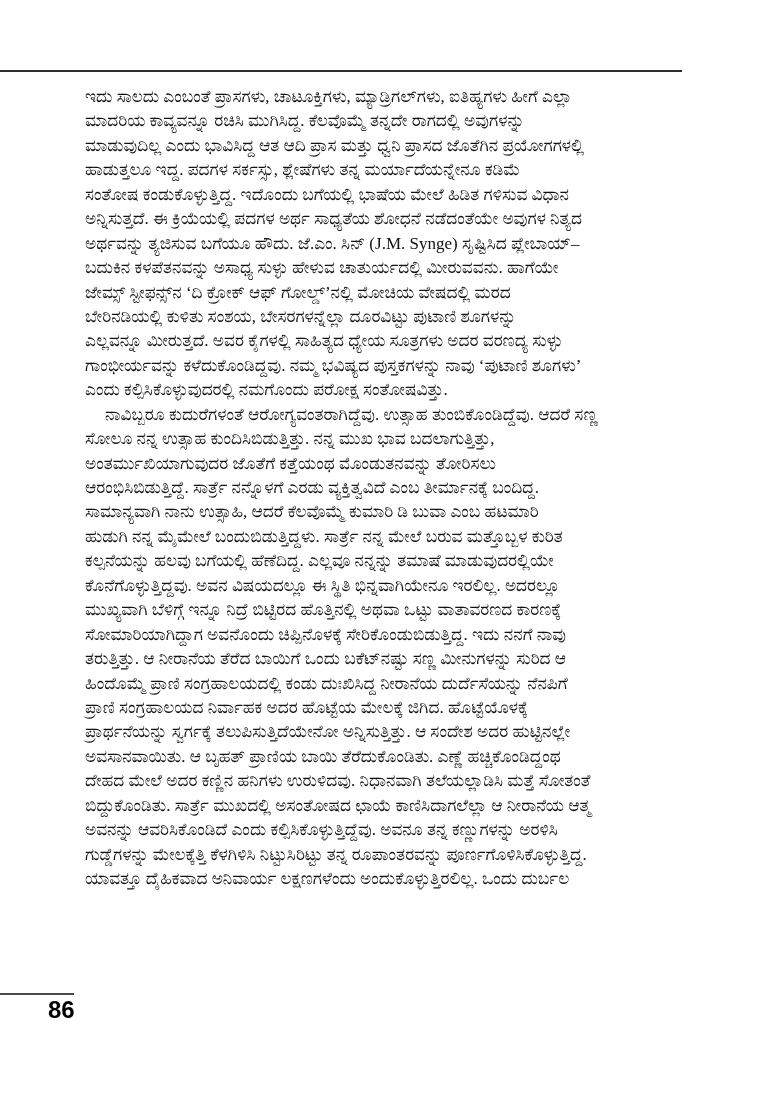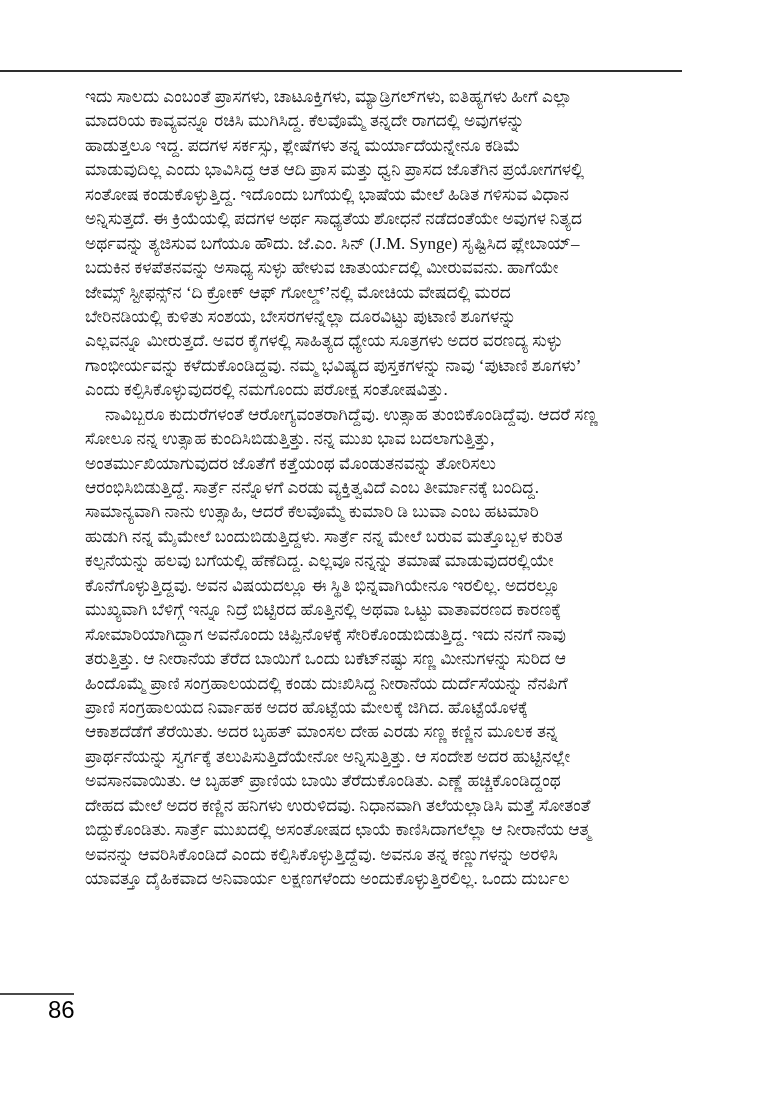--- a/index.html
+++ b/index.html
@@ -45,39 +45,39 @@
     left: 0;
     width: 74px;
     height: 2px;
     background: #4a4a4a;
   }
   .page-number {
     position: absolute;
     top: 996px;
     left: 48px;
     font-family: "Liberation Sans", "DejaVu Sans", sans-serif;
-    font-weight: 400;
+    font-weight: 700;
     font-size: 24px;
     color: #000000;
     text-align: center;
   }
 </style>
 </head>
 <body>
 
 <div class="page">
   <div class="top-rule"></div>
 
   <div class="text-block" id="text-block">
 
   <div class="para">
         <div class="line">ಇದು ಸಾಲದು ಎಂಬಂತೆ ಪ್ರಾಸಗಳು, ಚಾಟೂಕ್ತಿಗಳು, ಮ್ಯಾಡ್ರಿಗಲ್‌ಗಳು, ಐತಿಹ್ಯಗಳು ಹೀಗೆ ಎಲ್ಲಾ</div>
         <div class="line">ಮಾದರಿಯ ಕಾವ್ಯವನ್ನೂ ರಚಿಸಿ ಮುಗಿಸಿದ್ದ. ಕೆಲವೊಮ್ಮೆ ತನ್ನದೇ ರಾಗದಲ್ಲಿ ಅವುಗಳನ್ನು</div>
+        <div class="line">ಮಾಡುವುದಿಲ್ಲ ಎಂದು ಭಾವಿಸಿದ್ದ ಆತ ಆದಿ ಪ್ರಾಸ ಮತ್ತು ಧ್ವನಿ ಪ್ರಾಸದ ಜೊತೆಗಿನ ಪ್ರಯೋಗಗಳಲ್ಲಿ</div>
         <div class="line">ಹಾಡುತ್ತಲೂ ಇದ್ದ. ಪದಗಳ ಸರ್ಕಸ್ಸು, ಶ್ಲೇಷೆಗಳು ತನ್ನ ಮರ್ಯಾದೆಯನ್ನೇನೂ ಕಡಿಮೆ</div>
-        <div class="line">ಮಾಡುವುದಿಲ್ಲ ಎಂದು ಭಾವಿಸಿದ್ದ ಆತ ಆದಿ ಪ್ರಾಸ ಮತ್ತು ಧ್ವನಿ ಪ್ರಾಸದ ಜೊತೆಗಿನ ಪ್ರಯೋಗಗಳಲ್ಲಿ</div>
         <div class="line">ಸಂತೋಷ ಕಂಡುಕೊಳ್ಳುತ್ತಿದ್ದ. ಇದೊಂದು ಬಗೆಯಲ್ಲಿ ಭಾಷೆಯ ಮೇಲೆ ಹಿಡಿತ ಗಳಿಸುವ ವಿಧಾನ</div>
         <div class="line">ಅನ್ನಿಸುತ್ತದೆ. ಈ ಕ್ರಿಯೆಯಲ್ಲಿ  ಪದಗಳ ಅರ್ಥ ಸಾಧ್ಯತೆಯ ಶೋಧನೆ ನಡೆದಂತೆಯೇ ಅವುಗಳ ನಿತ್ಯದ</div>
         <div class="line">ಅರ್ಥವನ್ನು ತ್ಯಜಿಸುವ ಬಗೆಯೂ ಹೌದು. ಜೆ.ಎಂ. ಸಿನ್ (J.M. Synge) ಸೃಷ್ಟಿಸಿದ ಪ್ಲೇಬಾಯ್–</div>
         <div class="line">ಬದುಕಿನ ಕಳಪೆತನವನ್ನು ಅಸಾಧ್ಯ ಸುಳ್ಳು ಹೇಳುವ ಚಾತುರ್ಯದಲ್ಲಿ ಮೀರುವವನು. ಹಾಗೆಯೇ</div>
         <div class="line">ಜೇಮ್ಸ್ ಸ್ಟೀಫನ್ಸ್‌ನ ‘ದಿ ಕ್ರೋಕ್ ಆಫ್ ಗೋಲ್ಡ್’ನಲ್ಲಿ ಮೋಚಿಯ ವೇಷದಲ್ಲಿ ಮರದ</div>
         <div class="line">ಬೇರಿನಡಿಯಲ್ಲಿ ಕುಳಿತು ಸಂಶಯ, ಬೇಸರಗಳನ್ನೆಲ್ಲಾ ದೂರವಿಟ್ಟು ಪುಟಾಣಿ ಶೂಗಳನ್ನು</div>
         <div class="line">ಎಲ್ಲವನ್ನೂ ಮೀರುತ್ತದೆ. ಅವರ ಕೈಗಳಲ್ಲಿ ಸಾಹಿತ್ಯದ ಧ್ಯೇಯ ಸೂತ್ರಗಳು ಅದರ ವರಣದ್ಯ ಸುಳ್ಳು</div>
         <div class="line">ಗಾಂಭೀರ್ಯವನ್ನು ಕಳೆದುಕೊಂಡಿದ್ದವು. ನಮ್ಮ ಭವಿಷ್ಯದ ಪುಸ್ತಕಗಳನ್ನು ನಾವು ‘ಪುಟಾಣಿ ಶೂಗಳು’</div>
         <div class="line">ಎಂದು ಕಲ್ಪಿಸಿಕೊಳ್ಳುವುದರಲ್ಲಿ ನಮಗೊಂದು ಪರೋಕ್ಷ ಸಂತೋಷವಿತ್ತು.</div>
       </div>
@@ -88,25 +88,25 @@
         <div class="line">ಆರಂಭಿಸಿಬಿಡುತ್ತಿದ್ದೆ. ಸಾರ್ತ್ರೆ ನನ್ನೊಳಗೆ ಎರಡು ವ್ಯಕ್ತಿತ್ವವಿದೆ ಎಂಬ ತೀರ್ಮಾನಕ್ಕೆ ಬಂದಿದ್ದ.</div>
         <div class="line">ಸಾಮಾನ್ಯವಾಗಿ ನಾನು ಉತ್ಸಾಹಿ, ಆದರೆ ಕೆಲವೊಮ್ಮೆ ಕುಮಾರಿ ಡಿ ಬುವಾ ಎಂಬ ಹಟಮಾರಿ</div>
         <div class="line">ಹುಡುಗಿ ನನ್ನ ಮೈಮೇಲೆ ಬಂದುಬಿಡುತ್ತಿದ್ದಳು. ಸಾರ್ತ್ರೆ ನನ್ನ ಮೇಲೆ ಬರುವ ಮತ್ತೊಬ್ಬಳ ಕುರಿತ</div>
         <div class="line">ಕಲ್ಪನೆಯನ್ನು ಹಲವು ಬಗೆಯಲ್ಲಿ ಹೆಣೆದಿದ್ದ. ಎಲ್ಲವೂ ನನ್ನನ್ನು ತಮಾಷೆ ಮಾಡುವುದರಲ್ಲಿಯೇ</div>
         <div class="line">ಕೊನೆಗೊಳ್ಳುತ್ತಿದ್ದವು. ಅವನ ವಿಷಯದಲ್ಲೂ ಈ ಸ್ಥಿತಿ ಭಿನ್ನವಾಗಿಯೇನೂ ಇರಲಿಲ್ಲ. ಅದರಲ್ಲೂ</div>
         <div class="line">ಮುಖ್ಯವಾಗಿ ಬೆಳಿಗ್ಗೆ ಇನ್ನೂ ನಿದ್ರೆ ಬಿಟ್ಟಿರದ ಹೊತ್ತಿನಲ್ಲಿ ಅಥವಾ ಒಟ್ಟು ವಾತಾವರಣದ ಕಾರಣಕ್ಕೆ</div>
         <div class="line">ಸೋಮಾರಿಯಾಗಿದ್ದಾಗ ಅವನೊಂದು ಚಿಪ್ಪಿನೊಳಕ್ಕೆ ಸೇರಿಕೊಂಡುಬಿಡುತ್ತಿದ್ದ. ಇದು ನನಗೆ ನಾವು</div>
         <div class="line">ತರುತ್ತಿತ್ತು. ಆ ನೀರಾನೆಯ ತೆರೆದ ಬಾಯಿಗೆ ಒಂದು ಬಕೆಟ್‌ನಷ್ಟು ಸಣ್ಣ ಮೀನುಗಳನ್ನು ಸುರಿದ ಆ</div>
         <div class="line">ಹಿಂದೊಮ್ಮೆ ಪ್ರಾಣಿ ಸಂಗ್ರಹಾಲಯದಲ್ಲಿ ಕಂಡು ದುಃಖಿಸಿದ್ದ ನೀರಾನೆಯ ದುರ್ದೆಸೆಯನ್ನು ನೆನಪಿಗೆ</div>
         <div class="line">ಪ್ರಾಣಿ ಸಂಗ್ರಹಾಲಯದ ನಿರ್ವಾಹಕ ಅದರ ಹೊಟ್ಟೆಯ ಮೇಲಕ್ಕೆ ಜಿಗಿದ. ಹೊಟ್ಟೆಯೊಳಕ್ಕೆ</div>
-        <div class="line">ಆಕಾಶದೆಡೆಗೆ ತೆರೆಯಿತು. ಅದರ ಬೃಹತ್ ಮಾಂಸಲ ದೇಹ ಎರಡು ಸಣ್ಣ ಕಣ್ಣಿನ ಮೂಲಕ ತನ್ನ</div>
         <div class="line">ಪ್ರಾರ್ಥನೆಯನ್ನು ಸ್ವರ್ಗಕ್ಕೆ ತಲುಪಿಸುತ್ತಿದೆಯೇನೋ ಅನ್ನಿಸುತ್ತಿತ್ತು. ಆ ಸಂದೇಶ ಅದರ ಹುಟ್ಟಿನಲ್ಲೇ</div>
         <div class="line">ಅವಸಾನವಾಯಿತು. ಆ ಬೃಹತ್ ಪ್ರಾಣಿಯ ಬಾಯಿ ತೆರೆದುಕೊಂಡಿತು. ಎಣ್ಣೆ ಹಚ್ಚಿಕೊಂಡಿದ್ದಂಥ</div>
         <div class="line">ದೇಹದ ಮೇಲೆ ಅದರ ಕಣ್ಣಿನ ಹನಿಗಳು ಉರುಳಿದವು. ನಿಧಾನವಾಗಿ ತಲೆಯಲ್ಲಾಡಿಸಿ ಮತ್ತೆ ಸೋತಂತೆ</div>
         <div class="line">ಬಿದ್ದುಕೊಂಡಿತು. ಸಾರ್ತ್ರೆ ಮುಖದಲ್ಲಿ ಅಸಂತೋಷದ ಛಾಯೆ ಕಾಣಿಸಿದಾಗಲೆಲ್ಲಾ ಆ ನೀರಾನೆಯ ಆತ್ಮ</div>
         <div class="line">ಅವನನ್ನು ಆವರಿಸಿಕೊಂಡಿದೆ ಎಂದು ಕಲ್ಪಿಸಿಕೊಳ್ಳುತ್ತಿದ್ದೆವು. ಅವನೂ ತನ್ನ ಕಣ್ಣುಗಳನ್ನು ಅರಳಿಸಿ</div>
+        <div class="line">ಗುಡ್ಡೆಗಳನ್ನು ಮೇಲಕ್ಕೆತ್ತಿ ಕೆಳಗಿಳಿಸಿ ನಿಟ್ಟುಸಿರಿಟ್ಟು ತನ್ನ ರೂಪಾಂತರವನ್ನು ಪೂರ್ಣಗೊಳಿಸಿಕೊಳ್ಳುತ್ತಿದ್ದ.</div>
         <div class="line">ಯಾವತ್ತೂ ದೈಹಿಕವಾದ ಅನಿವಾರ್ಯ ಲಕ್ಷಣಗಳೆಂದು ಅಂದುಕೊಳ್ಳುತ್ತಿರಲಿಲ್ಲ. ಒಂದು ದುರ್ಬಲ</div>
       </div>
     </div>
 
   <div class="footer-rule"></div>
   <div class="page-number">86</div>
 </div>
 
 </body></html>

